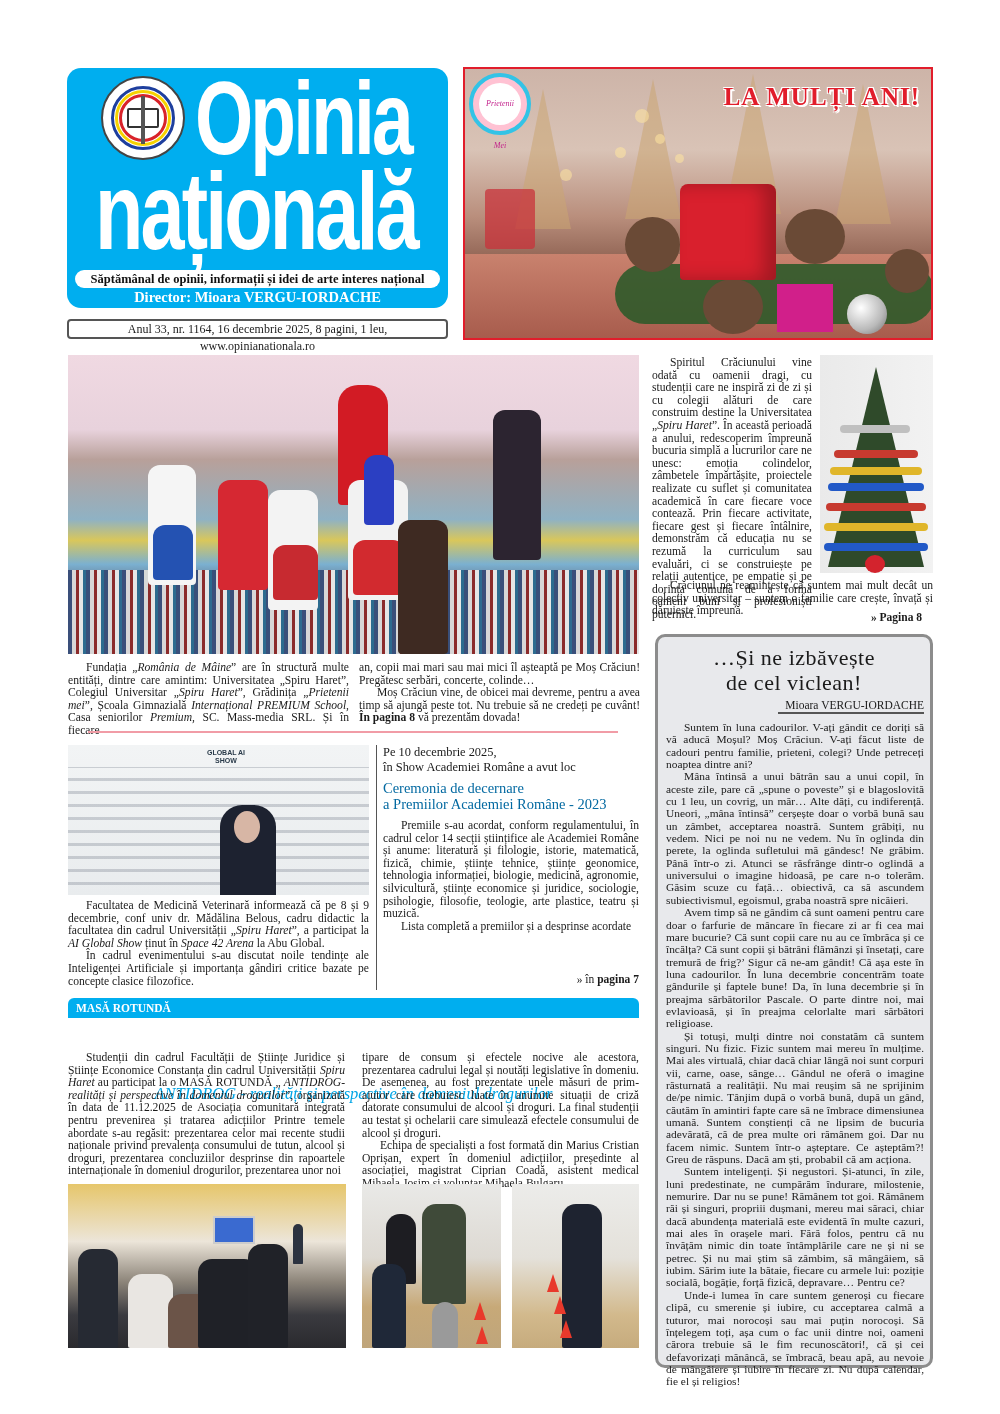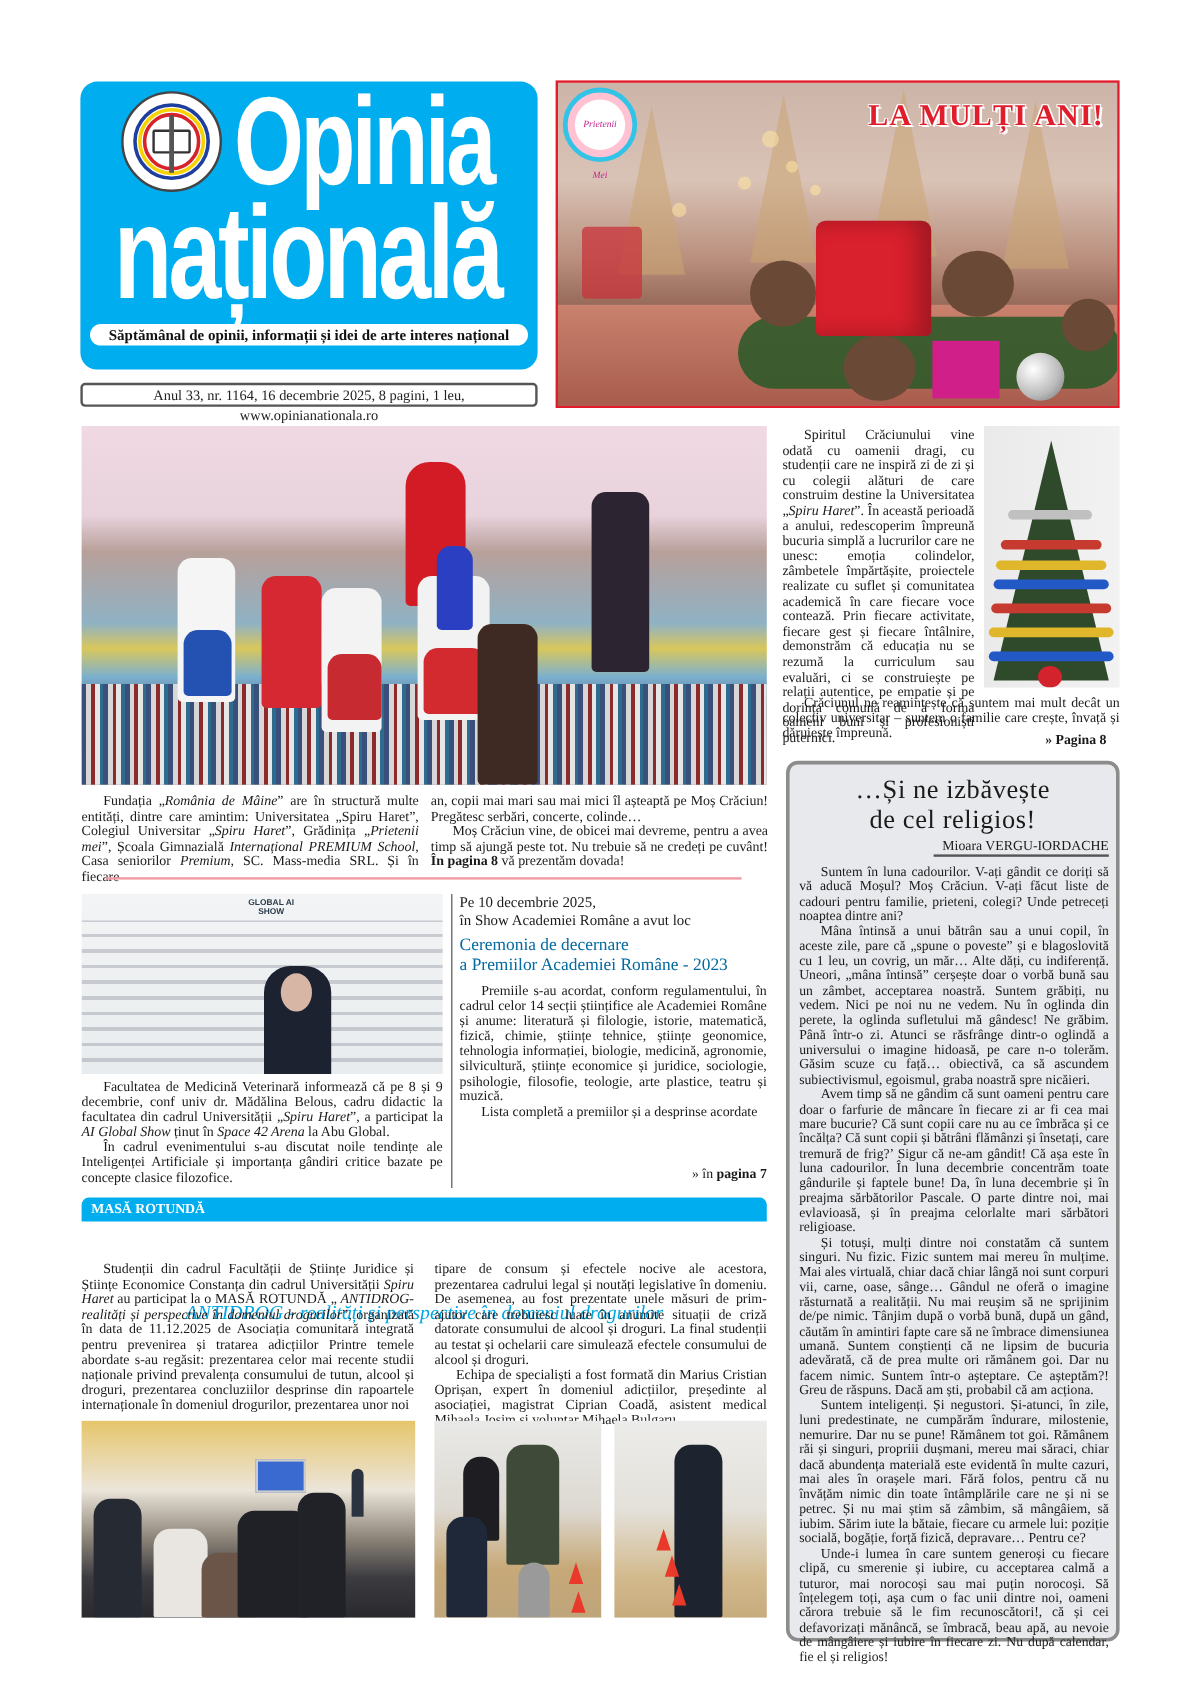--- a/index.html
+++ b/index.html
@@ -111,20 +111,21 @@
   <div id="logo" class="abs">
     <div class="ring1"></div>
       <div class="ring2"></div>
       <div class="ring3"></div>
     <div class="book"></div>
       <div class="torch"></div>
   </div>
   <div id="title1" class="title-word">Opinia</div>
   <div id="title2" class="title-word">națională</div>
   <div id="tagline" class="abs">Săptămânal de opinii, informații și idei de arte interes național</div>
+  <div id="director" class="abs">Director: Mioara VERGU-IORDACHE</div>
 </div>
 <div id="issue-line" class="abs">Anul 33, nr. 1164, 16 decembrie 2025, 8 pagini, 1 leu, www.opinianationala.ro</div>
 
 <div id="banner" class="abs">
   <div class="tree" style="left:50px;top:20px;"></div>
   <div class="tree" style="left:160px;top:10px;"></div>
   <div class="tree" style="left:260px;top:5px;"></div>
   <div class="tree" style="left:370px;top:15px;"></div>
   <div class="bokeh" style="left:170px;top:40px;width:14px;height:14px;"></div>
   <div class="bokeh" style="left:190px;top:65px;width:10px;height:10px;"></div>
@@ -248,21 +249,21 @@
 <div id="photo-class3" class="photo">
   <div class="figure" style="left:50px;top:20px;width:40px;height:144px;background:#1e2330;"></div>
   <div class="cone-o" style="left:35px;top:90px;"></div>
   <div class="cone-o" style="left:42px;top:112px;"></div>
   <div class="cone-o" style="left:48px;top:136px;"></div>
 </div>
 
 <div id="opinion-box" class="abs">
   <div id="opinion-title" class="abs">
     <div>…Și ne izbăvește</div>
-    <div>de cel religios!</div>
+    <div>de cel viclean!</div>
   </div>
   <div id="opinion-author" class="abs">Mioara VERGU-IORDACHE</div>
   <div id="opinion-text" class="text">
     <p>Suntem în luna cadourilor. V-ați gândit ce doriți să vă aducă Moșul? Moș Crăciun. V-ați făcut liste de cadouri pentru familie, prieteni, colegi? Unde petreceți noaptea dintre ani?</p>
     <p>Mâna întinsă a unui bătrân sau a unui copil, în aceste zile, pare că „spune o poveste” și e blagoslovită cu 1 leu, un covrig, un măr… Alte dăți, cu indiferență. Uneori, „mâna întinsă” cerșește doar o vorbă bună sau un zâmbet, acceptarea noastră. Suntem grăbiți, nu vedem. Nici pe noi nu ne vedem. Nu în oglinda din perete, la oglinda sufletului mă gândesc! Ne grăbim. Până într-o zi. Atunci se răsfrânge dintr-o oglindă a universului o imagine hidoasă, pe care n-o tolerăm. Găsim scuze cu față… obiectivă, ca să ascundem subiectivismul, egoismul, graba noastră spre nicăieri.</p>
     <p>Avem timp să ne gândim că sunt oameni pentru care doar o farfurie de mâncare în fiecare zi ar fi cea mai mare bucurie? Că sunt copii care nu au ce îmbrăca și ce încălța? Că sunt copii și bătrâni flămânzi și însetați, care tremură de frig?’ Sigur că ne-am gândit! Că așa este în luna cadourilor. În luna decembrie concentrăm toate gândurile și faptele bune! Da, în luna decembrie și în preajma sărbătorilor Pascale. O parte dintre noi, mai evlavioasă, și în preajma celorlalte mari sărbători religioase.</p>
     <p>Și totuși, mulți dintre noi constatăm că suntem singuri. Nu fizic. Fizic suntem mai mereu în mulțime. Mai ales virtuală, chiar dacă chiar lângă noi sunt corpuri vii, carne, oase, sânge… Gândul ne oferă o imagine răsturnată a realității. Nu mai reușim să ne sprijinim de/pe nimic. Tânjim după o vorbă bună, după un gând, căutăm în amintiri fapte care să ne îmbrace dimensiunea umană. Suntem conștienți că ne lipsim de bucuria adevărată, că de prea multe ori rămânem goi. Dar nu facem nimic. Suntem într-o așteptare. Ce așteptăm?! Greu de răspuns. Dacă am ști, probabil că am acționa.</p>
     <p>Suntem inteligenți. Și negustori. Și-atunci, în zile, luni predestinate, ne cumpărăm îndurare, milostenie, nemurire. Dar nu se pune! Rămânem tot goi. Rămânem răi și singuri, propriii dușmani, mereu mai săraci, chiar dacă abundența materială este evidentă în multe cazuri, mai ales în orașele mari. Fără folos, pentru că nu învățăm nimic din toate întâmplările care ne și ni se petrec. Și nu mai știm să zâmbim, să mângâiem, să iubim. Sărim iute la bătaie, fiecare cu armele lui: poziție socială, bogăție, forță fizică, depravare… Pentru ce?</p>
     <p>Unde-i lumea în care suntem generoși cu fiecare clipă, cu smerenie și iubire, cu acceptarea calmă a tuturor, mai norocoși sau mai puțin norocoși. Să înțelegem toți, așa cum o fac unii dintre noi, oameni cărora trebuie să le fim recunoscători!, că și cei defavorizați mănâncă, se îmbracă, beau apă, au nevoie de mângâiere și iubire în fiecare zi. Nu după calendar, fie el și religios!</p>
   </div>

